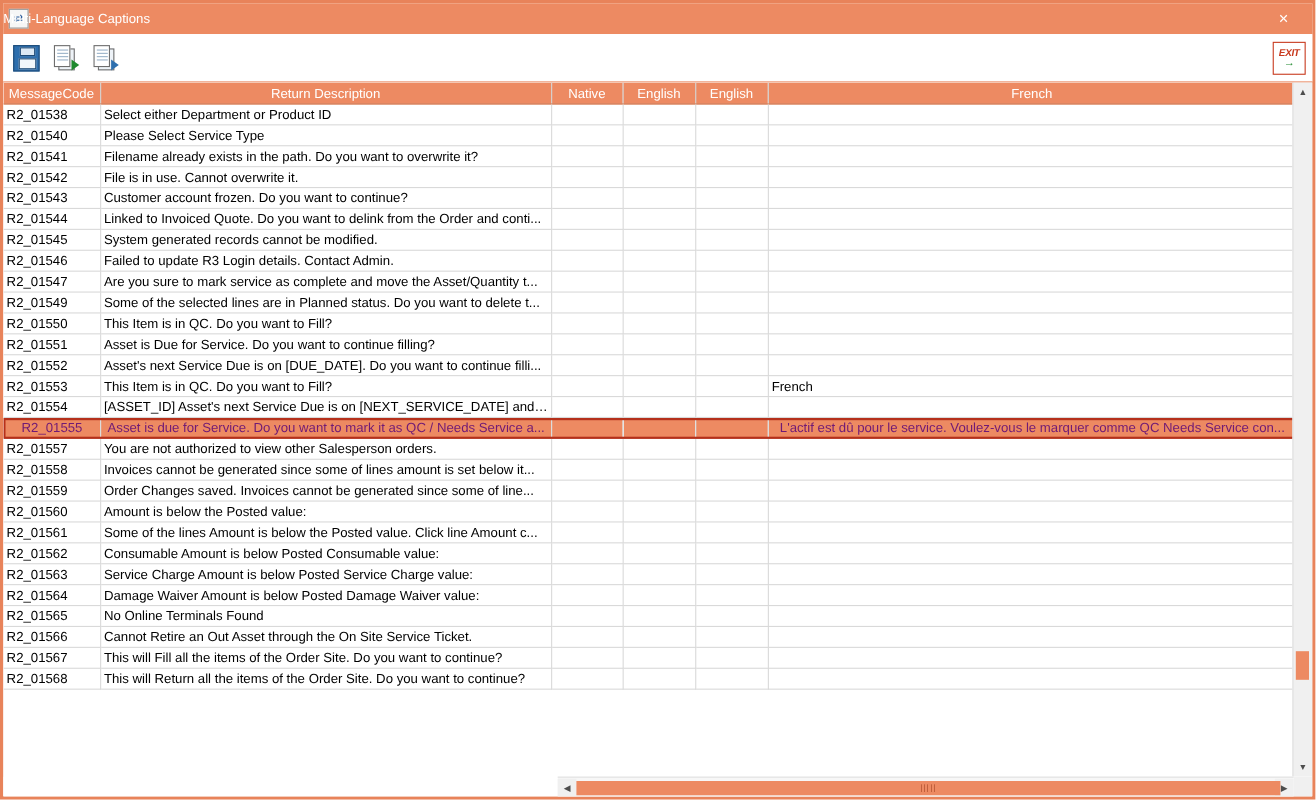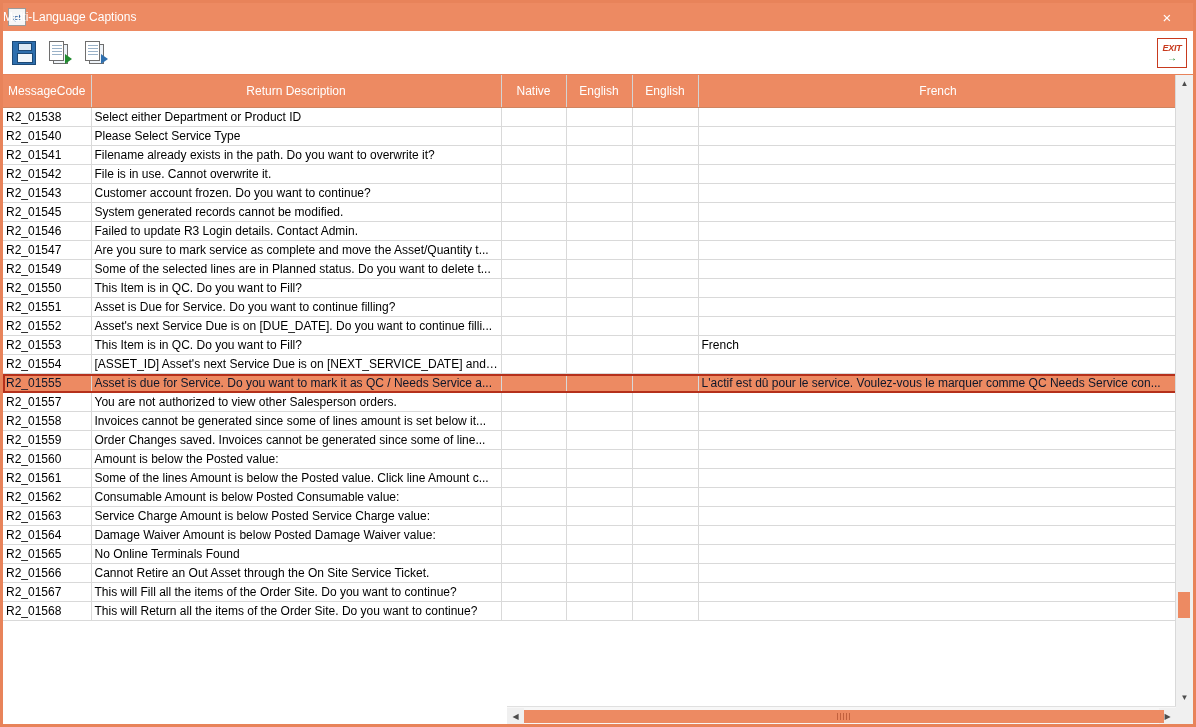--- a/index.html
+++ b/index.html
@@ -188,41 +188,42 @@
     border-collapse: collapse;
     table-layout: fixed;
     width: 1175px;
     font-size: 12px;
   }
   table.grid th {
     background: #ed8a62;
     color: #ffffff;
     font-weight: normal;
     font-size: 12px;
-    height: 32px;
+    height: 19px;
     border-right: 1px solid #d4d4d4;
     border-bottom: 1px solid #d08460;
     text-align: center;
     padding: 0;
     font-family: "Liberation Sans", sans-serif;
   }
   table.grid td {
     height: 18px;
     border-right: 1px solid #d9d9d9;
     border-bottom: 1px solid #d9d9d9;
     padding: 0 2px 0 3px;
     color: #000000;
     white-space: nowrap;
     overflow: hidden;
     text-overflow: ellipsis;
     font-family: "Liberation Sans", sans-serif;
   }
   tr.selected td {
     background: #ed8a62;
-    color: #0f172a;
+    color: #701a75;
+    text-align: center;
   }
   tr.selected {
     outline: 2px solid #b5301b;
     outline-offset: -2px;
   }
   .col-code { width: 88px; }
   .col-desc { width: 410px; }
   .col-native { width: 65px; }
   .col-eng1 { width: 66px; }
   .col-eng2 { width: 66px; }
@@ -417,20 +418,28 @@
               </tr>
               <tr>
                 <td>R2_01543</td>
                 <td>Customer account frozen. Do you want to continue?</td>
                 <td></td>
                 <td></td>
                 <td></td>
                 <td></td>
               </tr>
               <tr>
+                <td>R2_01544</td>
+                <td>Linked to Invoiced Quote. Do you want to delink from the Order and conti...</td>
+                <td></td>
+                <td></td>
+                <td></td>
+                <td></td>
+              </tr>
+              <tr>
                 <td>R2_01545</td>
                 <td>System generated records cannot be modified.</td>
                 <td></td>
                 <td></td>
                 <td></td>
                 <td></td>
               </tr>
               <tr>
                 <td>R2_01546</td>
                 <td>Failed to update R3 Login details. Contact Admin.</td>

